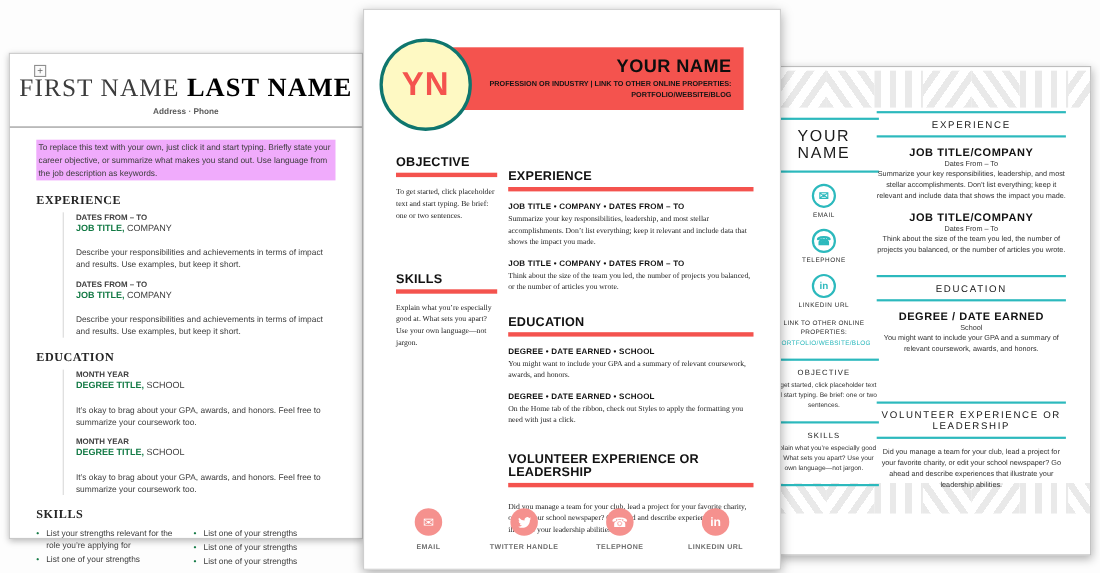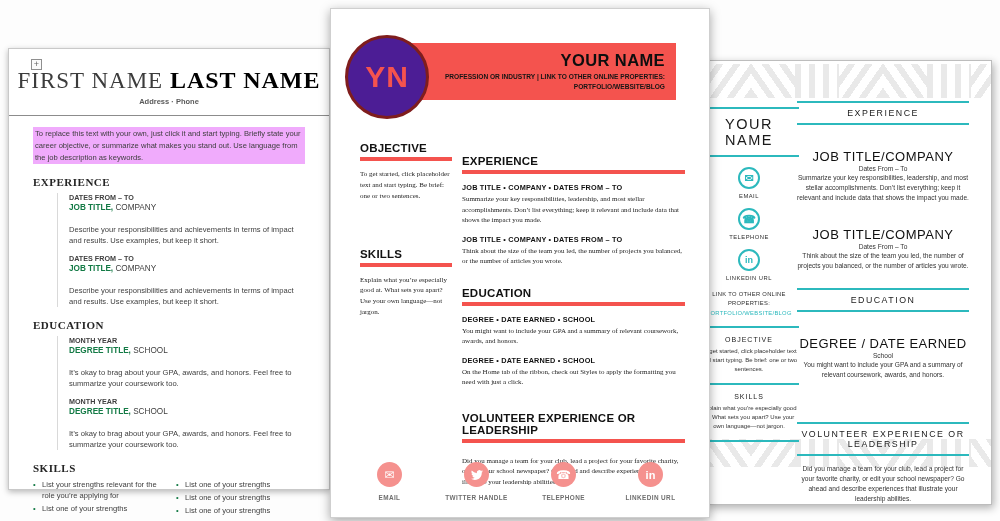--- a/index.html
+++ b/index.html
@@ -33,21 +33,21 @@
   .p1-skills { display:flex; gap:14px; }
   .p1-skills ul { list-style:none; flex:1; }
   .p1-skills li { font-size:7.6px; color:#404040; line-height:1.45; padding-left:9px; position:relative; margin-bottom:2px; }
   .p1-skills li::before { content:"•"; color:#137a45; position:absolute; left:0; top:0; }
   .p1-act { font-size:7.6px; color:#404040; line-height:1.55; }
 
   
   .page2 { left:330px; top:8px; width:380px; height:510px; z-index:3;
            border:1px solid #cfcfcf; box-shadow:0 3px 10px rgba(0,0,0,.35); }
   .p2-circle { position:absolute; left:14px; top:26px; width:84px; height:84px; border-radius:50%;
-               background:#4c1d95; border:3px solid #7f1d1d; z-index:2;
+               background:#fef9c3; border:3px solid #0f766e; z-index:2;
                display:flex; align-items:center; justify-content:center; }
   .p2-mono { color:#f4534e; font-weight:bold; font-size:30px; letter-spacing:1px; }
   .p2-banner { position:absolute; left:58px; top:34px; right:33px; height:57px; background:#f4534e;
                z-index:1; display:flex; flex-direction:column; justify-content:center;
                text-align:right; padding-right:11px; }
   .p2-name { font-size:16.5px; font-weight:bold; color:#0e0e0e; letter-spacing:.4px; }
   .p2-sub { font-size:6.6px; font-weight:bold; color:#151515; line-height:1.5; margin-top:2px; }
   .p2-left { position:absolute; left:29px; top:133px; width:92px; }
   .p2-right { position:absolute; left:131px; top:146px; width:223px; }
   .p2-h { font-size:11.5px; font-weight:bold; color:#111; letter-spacing:.2px; }
@@ -85,21 +85,21 @@
               font-size:11px; font-weight:bold; }
   .p3-clabel { font-size:5.8px; letter-spacing:.5px; color:#2e2e2e; margin:4px 0 9px; }
   .p3-link1 { font-size:5.8px; color:#2e2e2e; line-height:1.6; letter-spacing:.3px; }
   .p3-link2 { font-size:5.8px; color:#2cb9bd; line-height:1.6; letter-spacing:.3px; }
   .p3-div { height:2px; background:#2cb9bd; margin:8px 0; }
   .p3-sh { font-size:7px; letter-spacing:1px; color:#1a1a1a; margin:4px 0 4px; }
   .p3-sp { font-size:6px; color:#333; line-height:1.55; }
   .p3-right { position:absolute; left:90px; top:40px; width:172px; text-align:center; }
   .p3-sechead { border-top:2px solid #2cb9bd; border-bottom:2px solid #2cb9bd;
                 font-size:8.8px; letter-spacing:1.5px; color:#1a1a1a; padding:5px 0; }
-  .p3-ehead { font-size:13px; font-weight:normal; letter-spacing:.5px; color:#111; margin-top:24px; }
+  .p3-ehead { font-size:10px; font-weight:bold; letter-spacing:.5px; color:#111; margin-top:9px; }
   .p3-edates { font-size:6.6px; color:#333; margin-top:1px; }
   .p3-edesc { font-size:6.6px; color:#333; line-height:1.5; margin-top:1px; }
   .p3-sec2 { margin-top:18px; }
   .p3-sec3 { margin-top:42px; }
 </style>
 </head>
 <body>
 
 <div class="canvas">
 

